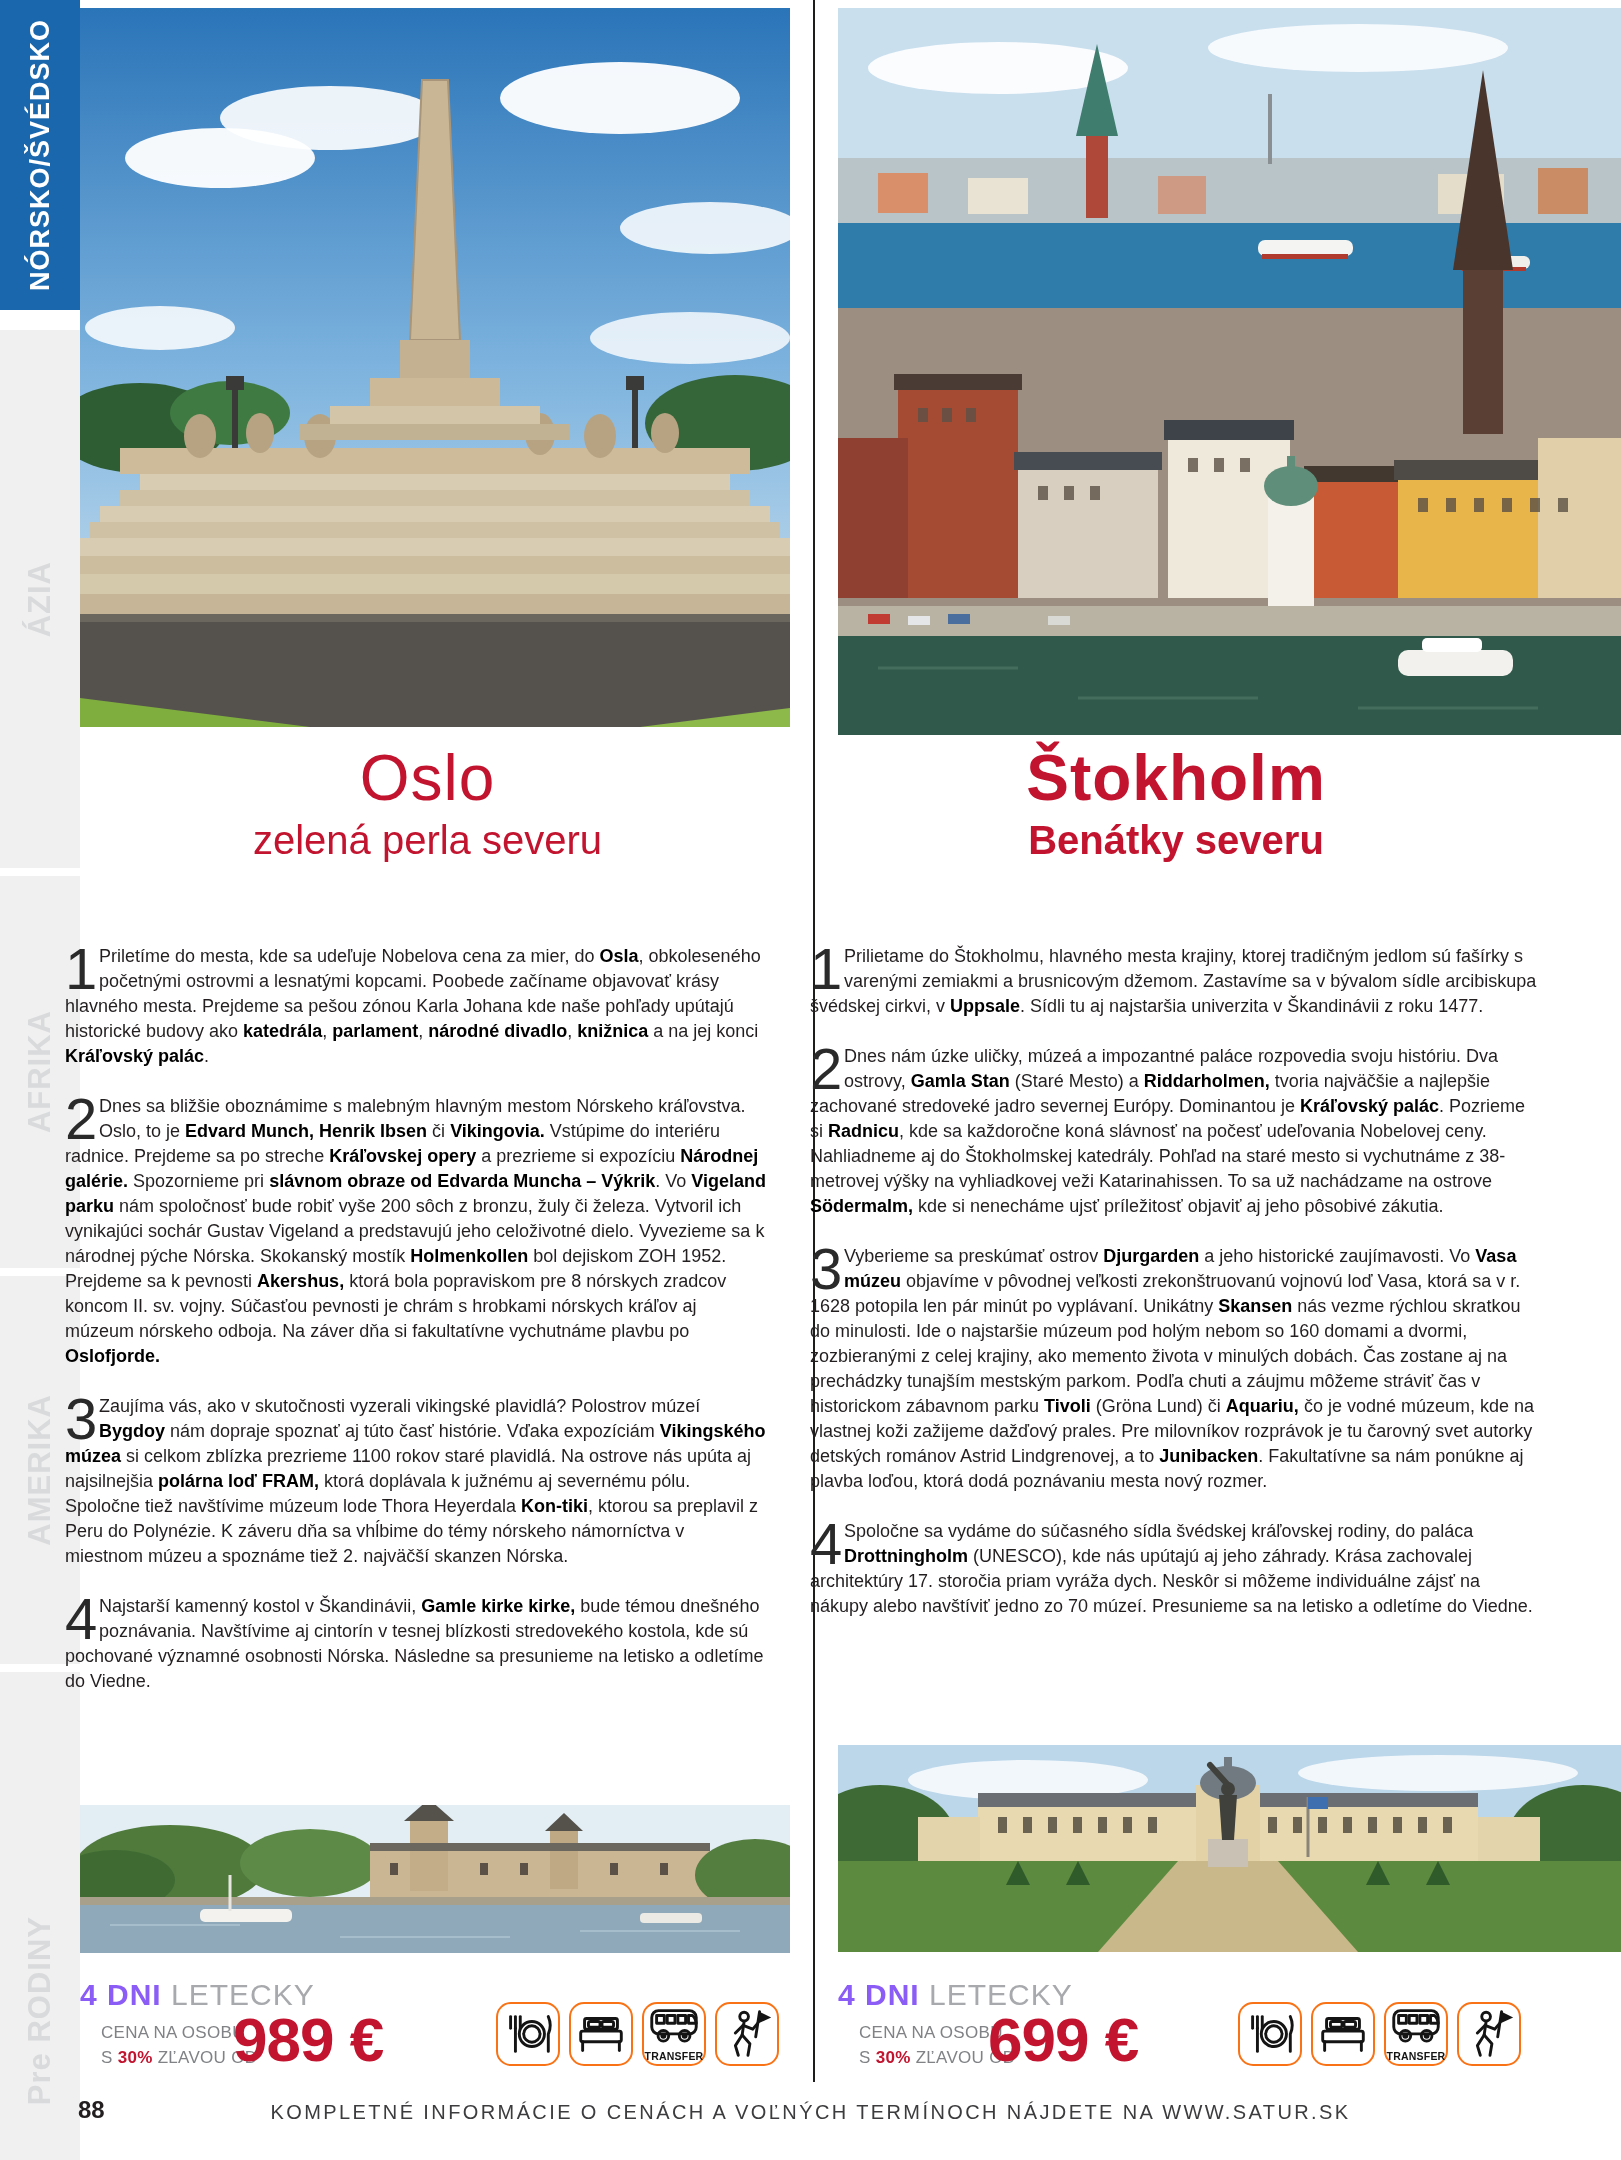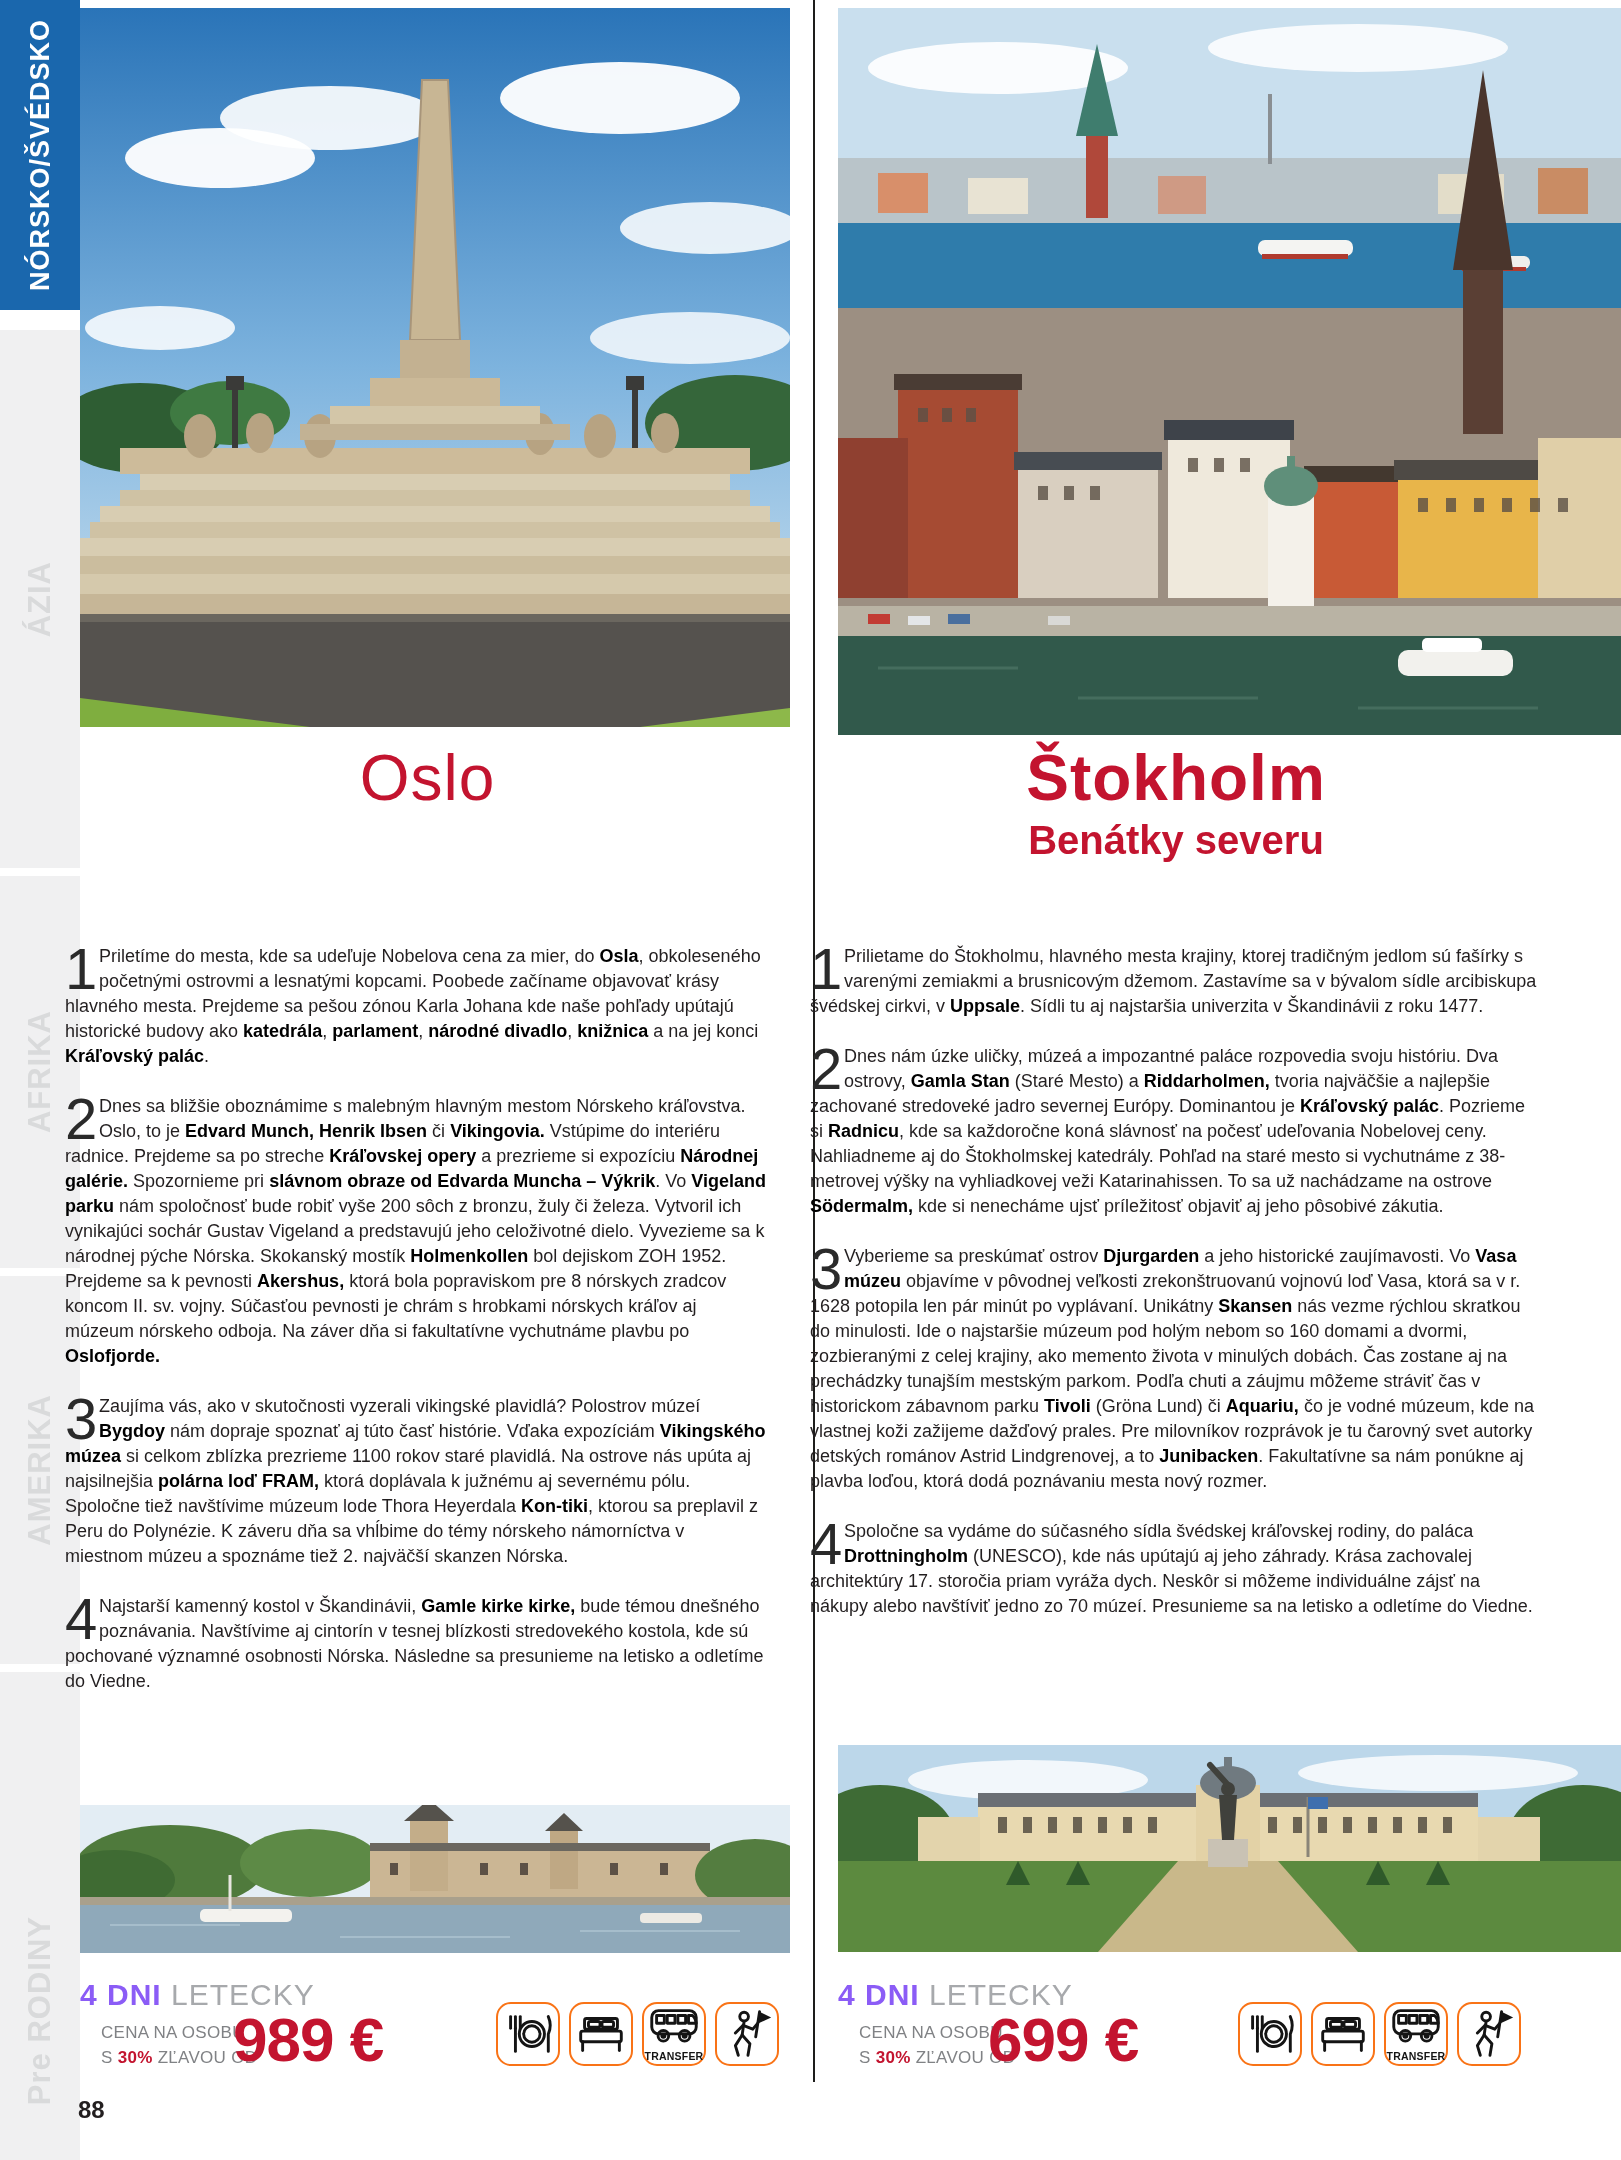--- a/index.html
+++ b/index.html
@@ -208,20 +208,21 @@
       <rect x="584" y="630" width="60" height="14" rx="5" fill="#ffffff"></rect>
       <g stroke="#4b7263" stroke-width="3" opacity="0.8">
         <line x1="40" y1="660" x2="180" y2="660"></line>
           <line x1="240" y1="690" x2="420" y2="690"></line>
           <line x1="520" y1="700" x2="700" y2="700"></line>
       </g>
     </svg>
   </div>
 
   <div class="article-title t-left title-row">Oslo</div>
+  <div class="article-subtitle t-left subtitle-row">zelená perla severu</div>
 
   <div class="days-col days-left">
     <div class="day">
       <span class="day-num">1</span>
       <span class="day-text">Priletíme do mesta, kde sa udeľuje Nobelova cena za mier, do <b>Osla</b>, obkoleseného početnými ostrovmi a lesnatými kopcami. Poobede začíname objavovať krásy hlavného mesta. Prejdeme sa pešou zónou Karla Johana kde naše pohľady upútajú historické budovy ako <b>katedrála</b>, <b>parlament</b>, <b>národné divadlo</b>, <b>knižnica</b> a na jej konci <b>Kráľovský palác</b>.</span>
     </div>
     <div class="day">
       <span class="day-num">2</span>
       <span class="day-text">Dnes sa bližšie oboznámime s malebným hlavným mestom Nórskeho kráľovstva. Oslo, to je <b>Edvard Munch, Henrik Ibsen</b> či <b>Vikingovia.</b> Vstúpime do interiéru radnice. Prejdeme sa po streche <b>Kráľovskej opery</b> a prezrieme si expozíciu <b>Národnej galérie.</b> Spozornieme pri <b>slávnom obraze od Edvarda Muncha – Výkrik</b>. Vo <b>Vigeland parku</b> nám spoločnosť bude robiť vyše 200 sôch z bronzu, žuly či železa. Vytvoril ich vynikajúci sochár Gustav Vigeland a predstavujú jeho celoživotné dielo. Vyvezieme sa k národnej pýche Nórska. Skokanský mostík <b>Holmenkollen</b> bol dejiskom ZOH 1952. Prejdeme sa k pevnosti <b>Akershus,</b> ktorá bola popraviskom pre 8 nórskych zradcov koncom II. sv. vojny. Súčasťou pevnosti je chrám s hrobkami nórskych kráľov aj múzeum nórskeho odboja. Na záver dňa si fakultatívne vychutnáme plavbu po <b>Oslofjorde.</b></span>
     </div>
@@ -458,14 +459,15 @@
         <path d="M25 31 L18 42 L21 52"></path>
         <path d="M26 21 L18 29"></path>
         <path d="M26 21 L36 25 L41 19"></path>
         <line x1="43" y1="7" x2="39" y2="33"></line>
         <polygon points="43,7 55,13 42,19" fill="#141414" stroke="none"></polygon>
       </svg>
     </div>
   </div>
 
   <div class="page-num">88</div>
+  <div class="footer-note">KOMPLETNÉ INFORMÁCIE O CENÁCH A VOĽNÝCH TERMÍNOCH NÁJDETE NA WWW.SATUR.SK</div>
 
 </div>
 
 </body></html>

